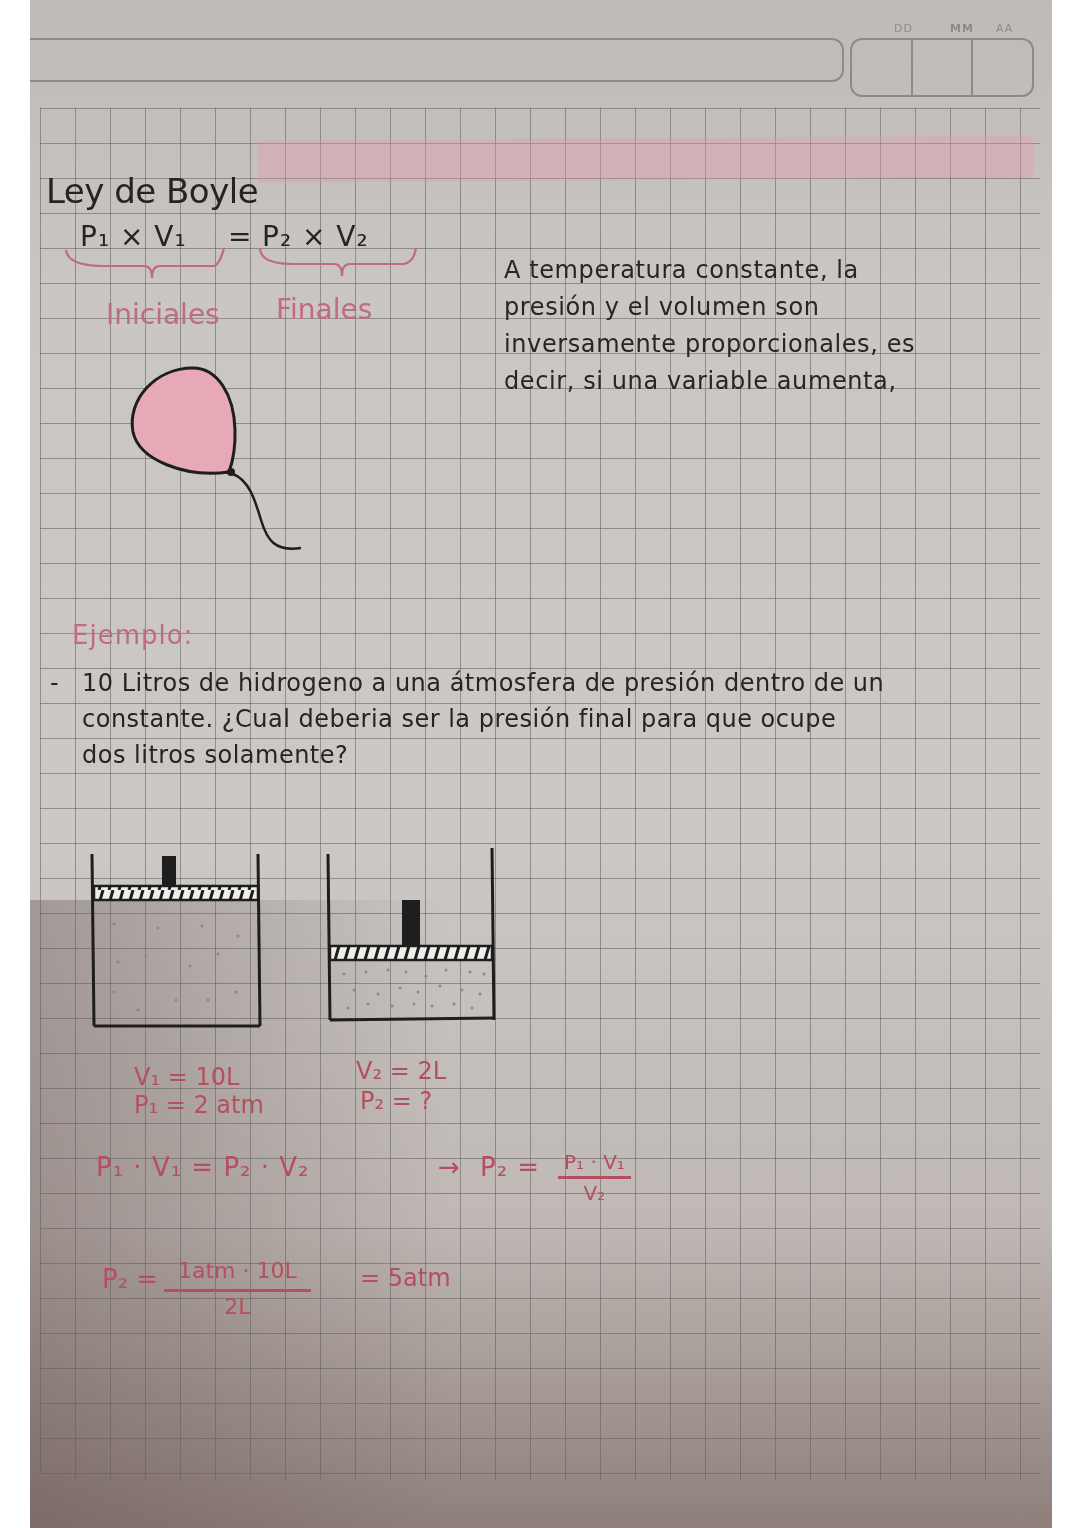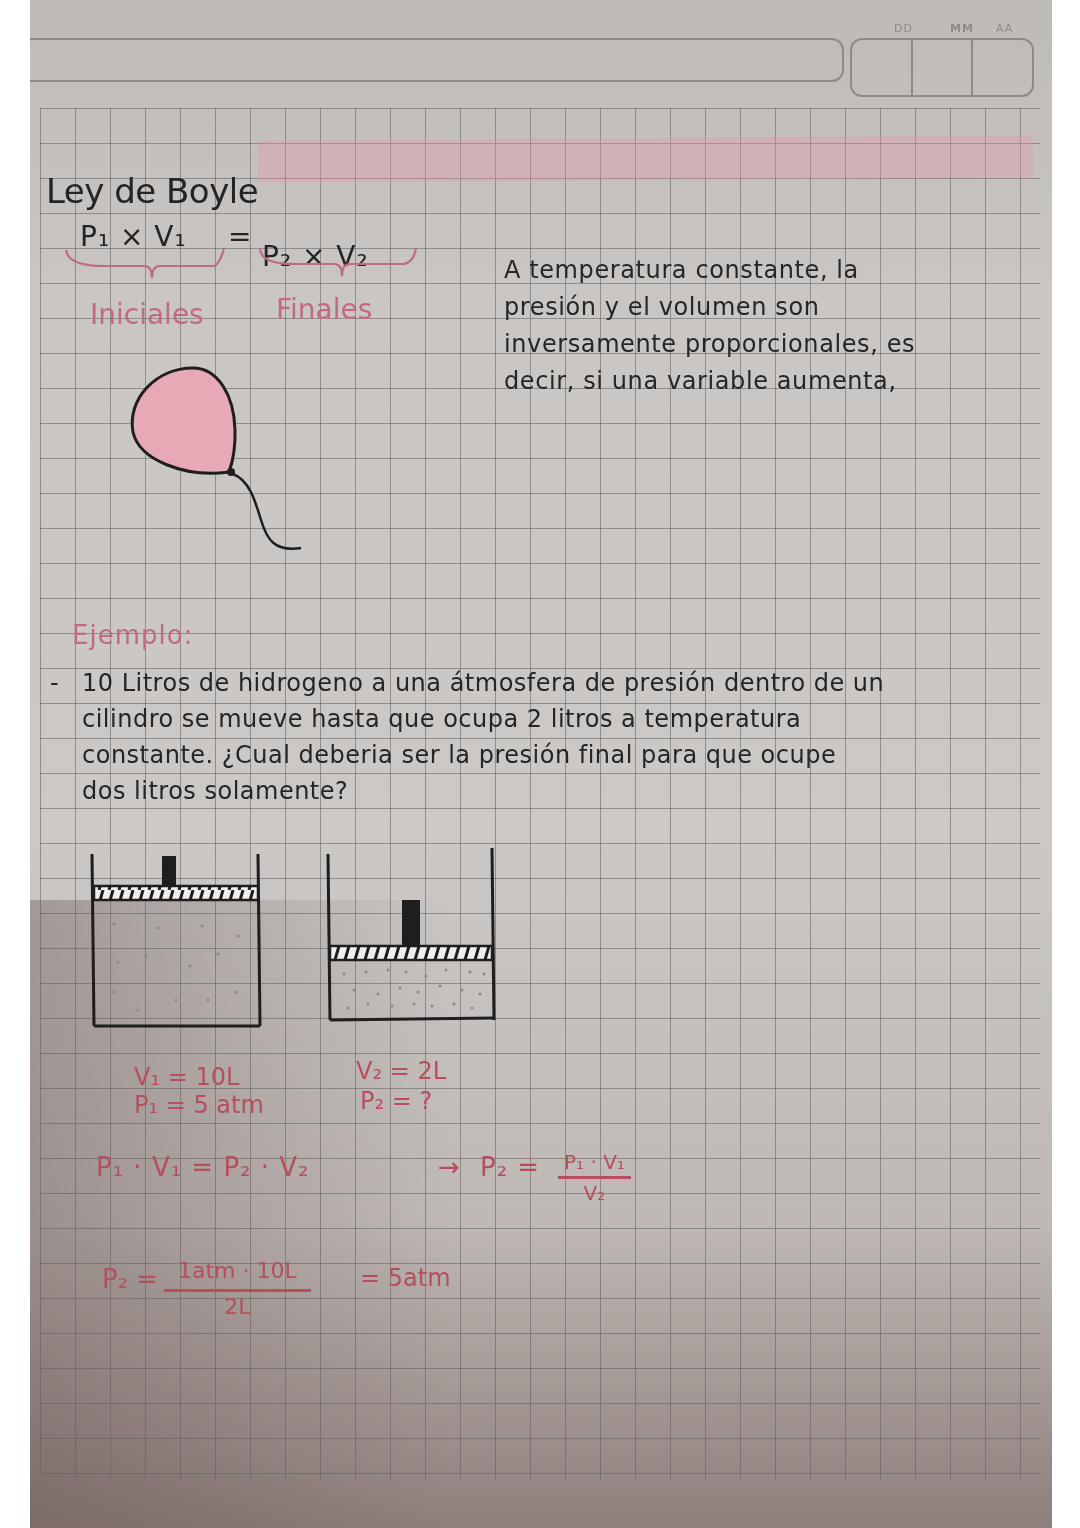--- a/index.html
+++ b/index.html
@@ -46,21 +46,21 @@
     left: 16px; top: 155px; font-size: 34px; font-weight: normal; letter-spacing: -0.5px; margin-top: 16px;
   }
   .pink-band {
     position: absolute; left: 228px; top: 138px; width: 775px; height: 42px;
     background: rgba(233, 150, 170, 0.35);
     transform: skewY(-0.4deg);
   }
 
   .formula { top: 220px; font-size: 28px; letter-spacing: 1px; }
   .brace { position: absolute; }
-  .label-ini { left: 60px; top: 298px; font-size: 28px; }
+  .label-ini { left: 76px; top: 298px; font-size: 28px; }
   .label-fin { left: 246px; top: 293px; font-size: 28px; }
 
   .def {
     position: absolute; left: 474px; top: 208px; width: 470px;
     font-size: 24px; line-height: 37px; color: #262626; letter-spacing: 0.6px; margin-top: 44px;
   }
   .def div { white-space: nowrap; }
 
   .balloon { position: absolute; left: 95px; top: 360px; }
 
@@ -98,21 +98,21 @@
   <span class="date-label" style="left:920px;font-weight:bold;">MM</span>
   <span class="date-label" style="left:966px;">AA</span>
 
   <div class="grid"></div>
 
   <div class="pink-band"></div>
   <div class="hw title">Ley de Boyle</div>
 
   <div class="hw formula" style="left:50px;">P₁ × V₁</div>
   <div class="hw formula" style="left:198px;">=</div>
-  <div class="hw formula" style="left:232px;margin-top:20px;">P₂ × V₂</div>
+  <div class="hw formula" style="left:232px;">P₂ × V₂</div>
 
   <svg class="brace" style="left:34px; top:244px;" width="360" height="40">
     <path d="M2 6 Q4 22 40 22 L80 22 Q88 22 88 34 Q88 22 96 22 L150 22 Q156 20 160 4" fill="none" stroke="#c06b7e" stroke-width="2.2"></path>
     <path d="M196 4 Q196 20 230 20 L270 20 Q278 20 278 32 Q278 20 286 20 L340 20 Q350 18 352 4" fill="none" stroke="#c06b7e" stroke-width="2.2"></path>
   </svg>
 
   <div class="hw pink label-ini">Iniciales</div>
   <div class="hw pink label-fin">Finales</div>
 
   <div class="def">
@@ -126,21 +126,20 @@
     <path d="M68 8 C 30 8, 2 40, 8 72 C 14 100, 60 118, 104 112 C 112 90, 114 50, 98 26 C 90 14, 80 8, 68 8 Z" fill="#e7a9b6" stroke="#1e1e1e" stroke-width="3"></path>
     <circle cx="106" cy="112" r="4" fill="#1e1e1e"></circle>
     <path d="M108 114 C 124 120, 130 140, 136 160 C 142 180, 150 192, 176 188" fill="none" stroke="#1e1e1e" stroke-width="2.5"></path>
   </svg>
 
   <div class="hw pink ejemplo">Ejemplo:</div>
 
   <div class="problem">
     <span class="dash">-</span>
     <div class="line">10 Litros de hidrogeno a una átmosfera de presión dentro de un</div>
-    <div class="line">cilindro se mueve hasta que ocupa 2 litros a temperatura</div>
     <div class="line">constante. ¿Cual deberia ser la presión final para que ocupe</div>
     <div class="line">dos litros solamente?</div>
   </div>
 
   <svg class="cyl" style="left:56px; top:848px;" width="190" height="185">
     <defs>
       <pattern id="hatch" width="10" height="14" patternUnits="userSpaceOnUse">
         <rect width="10" height="14" fill="#f1efec"></rect>
         <line x1="3" y1="14" x2="7" y2="0" stroke="#1e1e1e" stroke-width="3"></line>
       </pattern>
@@ -193,21 +192,21 @@
         <circle cx="46" cy="156" r="1.5"></circle>
         <circle cx="70" cy="158" r="1.5"></circle>
       <circle cx="92" cy="156" r="1.5"></circle>
         <circle cx="110" cy="158" r="1.5"></circle>
         <circle cx="132" cy="156" r="1.5"></circle>
       <circle cx="150" cy="160" r="1.5"></circle>
     </g>
   </svg>
 
   <div class="hw red vals" style="left:104px; top:1064px;">V₁ = 10L</div>
-  <div class="hw red vals" style="left:104px; top:1092px;">P₁ = 5 atm</div>
+  <div class="hw red vals" style="left:104px; top:1092px;">P₁ = 2 atm</div>
   <div class="hw red vals" style="left:326px; top:1058px;">V₂ = 2L</div>
   <div class="hw red vals" style="left:330px; top:1088px;">P₂ = ?</div>
 
   <div class="hw red eq1" style="left:66px;">P₁ · V₁  =  P₂ · V₂</div>
   <div class="hw red eq1" style="left:408px;">→</div>
   <div class="hw red eq1" style="left:450px;">P₂ =</div>
   <div class="hw red frac" style="left:528px; top:1150px; font-size:20px;">
     <span class="num">P₁ · V₁</span>
     <span class="den">V₂</span>
   </div>

